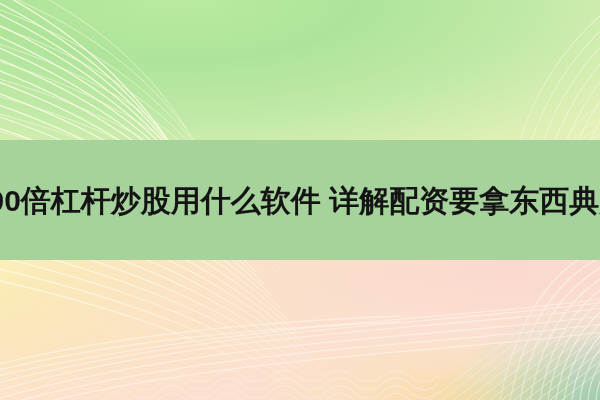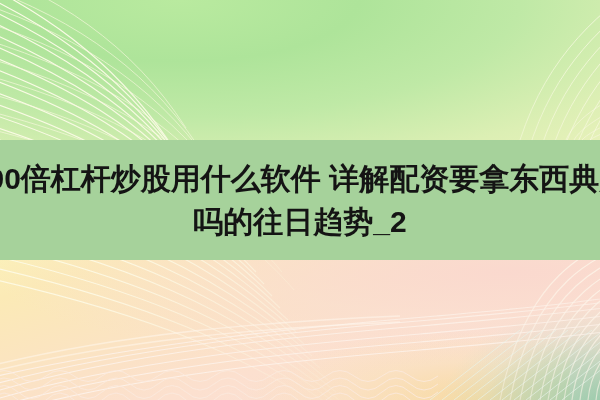--- a/index.html
+++ b/index.html
@@ -288,16 +288,15 @@
 
       <g fill="none" stroke="#fff8ef" stroke-width="1.4" opacity="0.55">
         <path d="M-10,372 C 120,340 260,328 400,322"></path>
         <path d="M-10,366 C 120,334 260,322 400,316"></path>
       </g>
     </svg>
   </div>
 
   <div class="title-band">
     <div class="title-line l1">400倍杠杆炒股用什么软件 详解配资要拿东西典质</div>
-    <div class="title-line l2">吗的往日趋势_2</div>
   </div>
 
 </div>
 
 </body></html>

